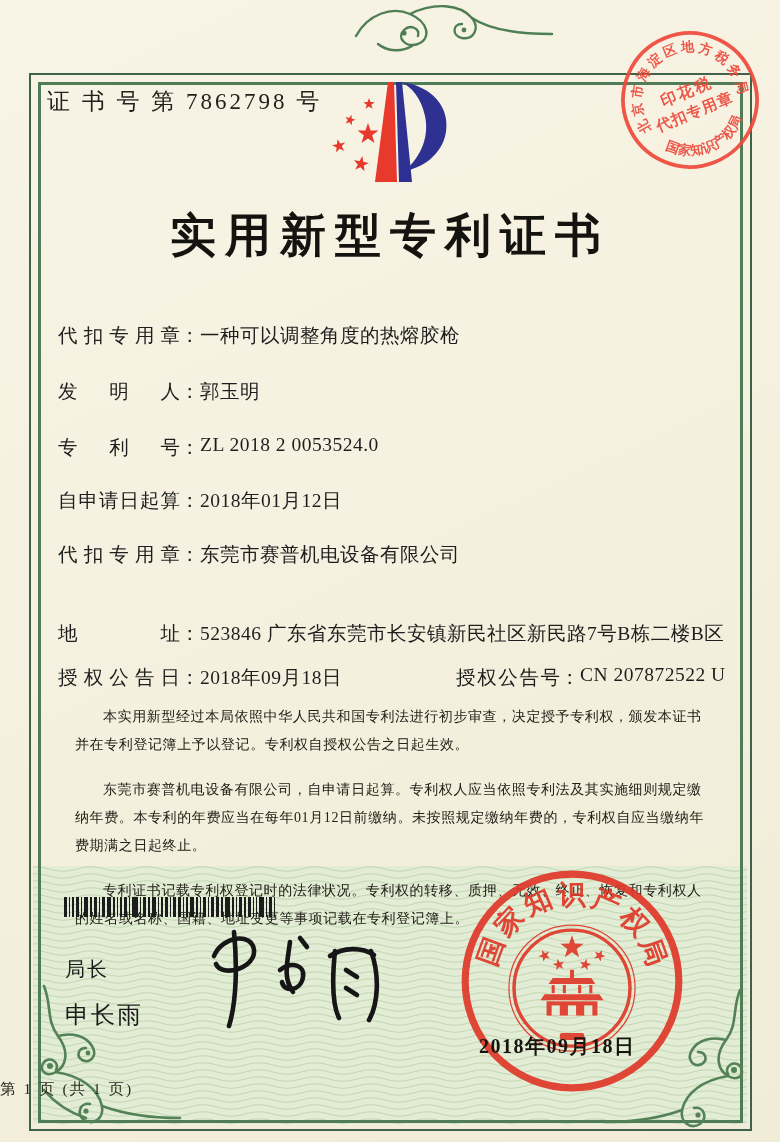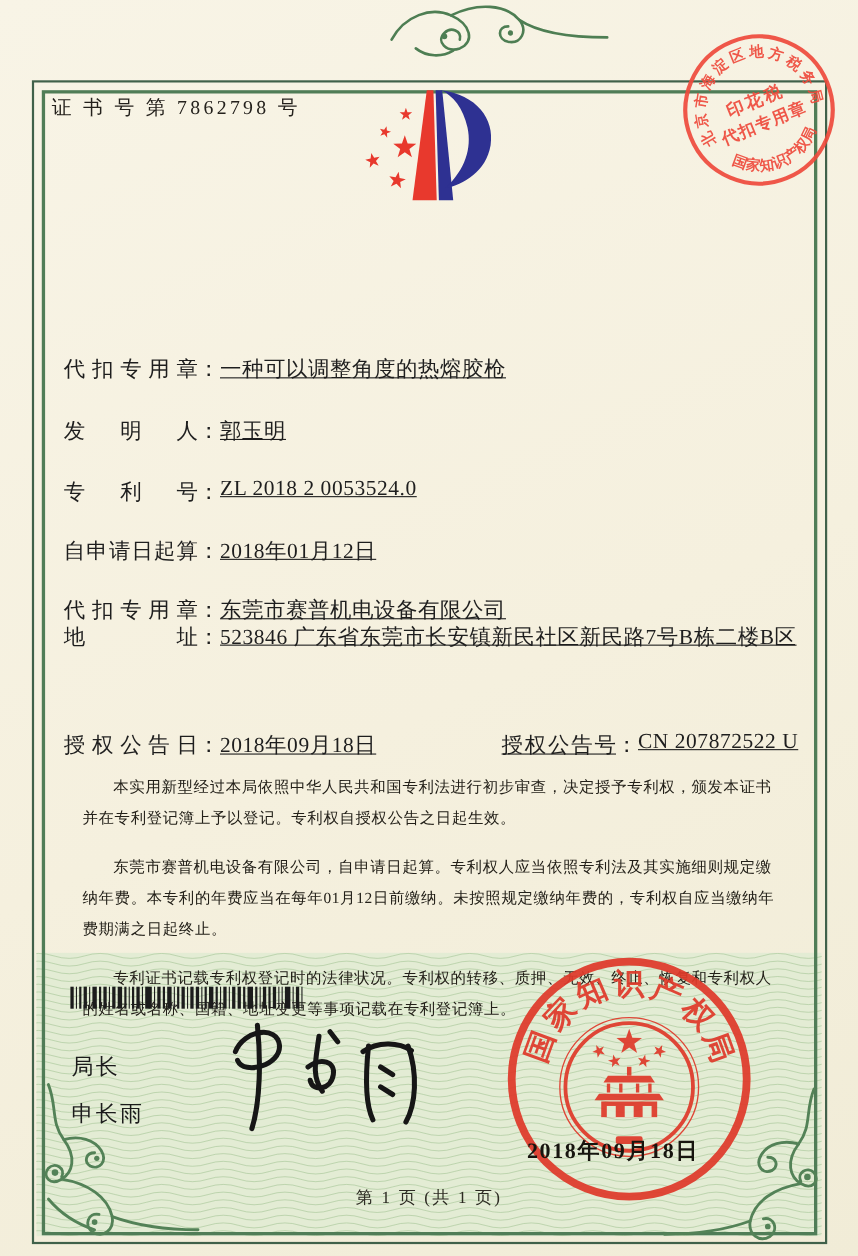--- a/index.html
+++ b/index.html
@@ -12,45 +12,45 @@
   .page{
     position:relative;width:780px;height:1142px;
     background:linear-gradient(155deg,#f8f4e6 0%,#f5f0de 55%,#f1ecd7 100%);
   }
   
   .panel-waves{position:absolute;left:33px;top:866px;width:714px;height:258px;display:block;}
   
   .frame-outer{position:absolute;left:29px;top:73px;right:28px;bottom:11px;border:2px solid #40614a;pointer-events:none;}
   .frame-inner{position:absolute;left:38px;top:82px;right:37px;bottom:19px;border:3px solid #507d57;pointer-events:none;}
   .ornament{position:absolute;pointer-events:none;}
-  .certno{position:absolute;left:47px;top:86px;font-size:18px;letter-spacing:3px;color:#24211c;text-align:center;}
+  .certno{position:absolute;left:47px;top:86px;font-size:23px;letter-spacing:3px;color:#24211c;text-align:center;}
   .logo{position:absolute;left:317px;top:74px;width:152px;height:134px;}
   .title{position:absolute;left:0;right:0;top:205px;text-align:center;
          font-size:46px;font-weight:700;letter-spacing:9px;color:#15130f;}
   .fields{position:absolute;left:58px;top:0;width:684px;font-size:19.5px;}
   .frow{position:absolute;white-space:nowrap;}
   .frow.wrap{white-space:normal;width:668px;}
   .flabel{display:inline-block;width:122px;text-align:justify;text-align-last:justify;vertical-align:top;}
   .fcolon{display:inline-block;width:20px;vertical-align:top;}
-  .fvalue{letter-spacing:0.5px;text-decoration:underline;}
+  .fvalue{letter-spacing:0.5px;}
   .pair2{position:absolute;left:398px;top:0;}
-  .pair2 .flabel{width:104px;text-decoration:underline;}
+  .pair2 .flabel{width:104px;}
   .paras{position:absolute;left:58px;top:686px;width:670px;}
   .paras p{margin:17px;text-indent:2em;font-size:14px;line-height:28px;letter-spacing:0.6px;color:#232019;}
   .barcode{position:absolute;left:64px;top:897px;height:20px;display:flex;align-items:stretch;}
   .barcode span{display:block;background:#1c1c1c;margin-right:2px;}
   .pos-label{position:absolute;left:65px;top:956px;font-size:20px;letter-spacing:2px;color:#1b1b1b;
              font-family:"Liberation Sans","DejaVu Sans",sans-serif;}
-  .dir-name{position:absolute;left:65px;top:999px;font-size:20px;letter-spacing:2px;color:#1b1b1b;
+  .dir-name{position:absolute;left:65px;top:999px;font-size:24px;letter-spacing:2px;color:#1b1b1b;
             font-family:Liberation Mono, monospace;}
   .signature{position:absolute;left:190px;top:920px;width:215px;height:120px;}
   .seal{position:absolute;left:455px;top:864px;width:234px;height:234px;z-index:2;}
   .issue-date{position:absolute;left:479px;top:1033px;font-size:20px;letter-spacing:1.5px;color:#17150f;z-index:3;font-weight:600;}
   .tax-stamp{position:absolute;left:608px;top:18px;width:164px;height:164px;z-index:2;}
-  .footer{position:absolute;left:0;right:0;top:1079px;text-align:center;font-size:15.5px;letter-spacing:2px;color:#2c2a22;}
+  .footer{position:absolute;left:0;right:0;top:1079px;text-align:left;font-size:15.5px;letter-spacing:2px;color:#2c2a22;}
 </style>
 </head>
 <body>
 
 <div class="page">
 
   <svg class="panel-waves" id="waves" viewBox="0 0 714 258" preserveAspectRatio="none">
     <rect x="0" y="0" width="714" height="258" fill="#e3ecd4"></rect>
   <path d="M-12 3 q14 -4.5 28 0 q14 4.5 28 0 q14 -4.5 28 0 q14 4.5 28 0 q14 -4.5 28 0 q14 4.5 28 0 q14 -4.5 28 0 q14 4.5 28 0 q14 -4.5 28 0 q14 4.5 28 0 q14 -4.5 28 0 q14 4.5 28 0 q14 -4.5 28 0 q14 4.5 28 0 q14 -4.5 28 0 q14 4.5 28 0 q14 -4.5 28 0 q14 4.5 28 0 q14 -4.5 28 0 q14 4.5 28 0 q14 -4.5 28 0 q14 4.5 28 0 q14 -4.5 28 0 q14 4.5 28 0 q14 -4.5 28 0 q14 4.5 28 0 q14 -4.5 28 0 q14 4.5 28 0" fill="none" stroke="#9dc08f" stroke-width="0.9" opacity="0.55"></path>
       <path d="M-12 10 q14 -4.5 28 0 q14 4.5 28 0 q14 -4.5 28 0 q14 4.5 28 0 q14 -4.5 28 0 q14 4.5 28 0 q14 -4.5 28 0 q14 4.5 28 0 q14 -4.5 28 0 q14 4.5 28 0 q14 -4.5 28 0 q14 4.5 28 0 q14 -4.5 28 0 q14 4.5 28 0 q14 -4.5 28 0 q14 4.5 28 0 q14 -4.5 28 0 q14 4.5 28 0 q14 -4.5 28 0 q14 4.5 28 0 q14 -4.5 28 0 q14 4.5 28 0 q14 -4.5 28 0 q14 4.5 28 0 q14 -4.5 28 0 q14 4.5 28 0 q14 -4.5 28 0 q14 4.5 28 0" fill="none" stroke="#9dc08f" stroke-width="0.9" opacity="0.55"></path>
@@ -167,38 +167,39 @@
           <text x="64.99999999999999" y="106" transform="rotate(0.0 65.0 106.0)" text-anchor="middle" dominant-baseline="middle" font-size="10.5" font-weight="700" fill="#ee4a3c">识</text>
           <text x="74.91879771958637" y="104.78212477731586" transform="rotate(-14.0 74.9 104.8)" text-anchor="middle" dominant-baseline="middle" font-size="10.5" font-weight="700" fill="#ee4a3c">产</text>
           <text x="84.2483340742215" y="101.20085130721601" transform="rotate(-28.0 84.2 101.2)" text-anchor="middle" dominant-baseline="middle" font-size="10.5" font-weight="700" fill="#ee4a3c">权</text>
           <text x="92.43435486071317" y="95.46893784457318" transform="rotate(-42.0 92.4 95.5)" text-anchor="middle" dominant-baseline="middle" font-size="10.5" font-weight="700" fill="#ee4a3c">局</text>
         </g>
       <text x="65" y="62" text-anchor="middle" font-size="12.5" font-weight="700" fill="#ee4a3c" letter-spacing="2">印花税</text>
       <text x="65" y="79" text-anchor="middle" font-size="12" font-weight="700" fill="#ee4a3c" letter-spacing="1">代扣专用章</text>
     </g>
   </svg>
 
+  <div class="title">实用新型专利证书</div>
 
   <div class="fields">
     <div class="frow" style="top:322px">
       <span class="flabel">代扣专用章</span><span class="fcolon">：</span><span class="fvalue">一种可以调整角度的热熔胶枪</span>
     </div>
     <div class="frow" style="top:378px">
       <span class="flabel">发明人</span><span class="fcolon">：</span><span class="fvalue">郭玉明</span>
     </div>
     <div class="frow" style="top:434px">
       <span class="flabel">专利号</span><span class="fcolon">：</span><span class="fvalue">ZL 2018 2 0053524.0</span>
     </div>
     <div class="frow" style="top:487px">
       <span class="flabel">自申请日起算</span><span class="fcolon">：</span><span class="fvalue">2018年01月12日</span>
     </div>
     <div class="frow" style="top:541px">
       <span class="flabel">代扣专用章</span><span class="fcolon">：</span><span class="fvalue">东莞市赛普机电设备有限公司</span>
     </div>
-    <div class="frow wrap" style="top:565px">
+    <div class="frow wrap" style="top:620px">
       <span class="flabel">地址</span><span class="fcolon">：</span><span class="fvalue">523846 广东省东莞市长安镇新民社区新民路7号B栋二楼B区</span>
     </div>
     <div class="frow" style="top:664px">
       <span class="flabel">授权公告日</span><span class="fcolon">：</span><span class="fvalue">2018年09月18日</span>
       <span class="pair2">
         <span class="flabel">授权公告号</span><span class="fcolon">：</span><span class="fvalue">CN 207872522 U</span>
       </span>
     </div>
   </div>
 

